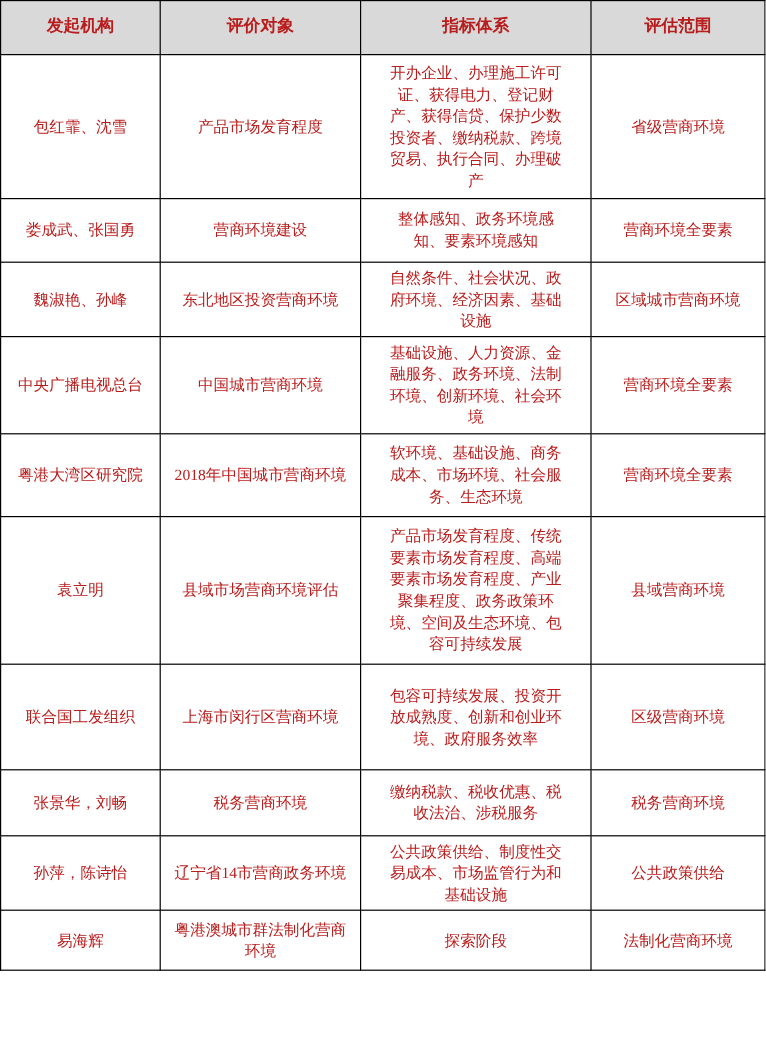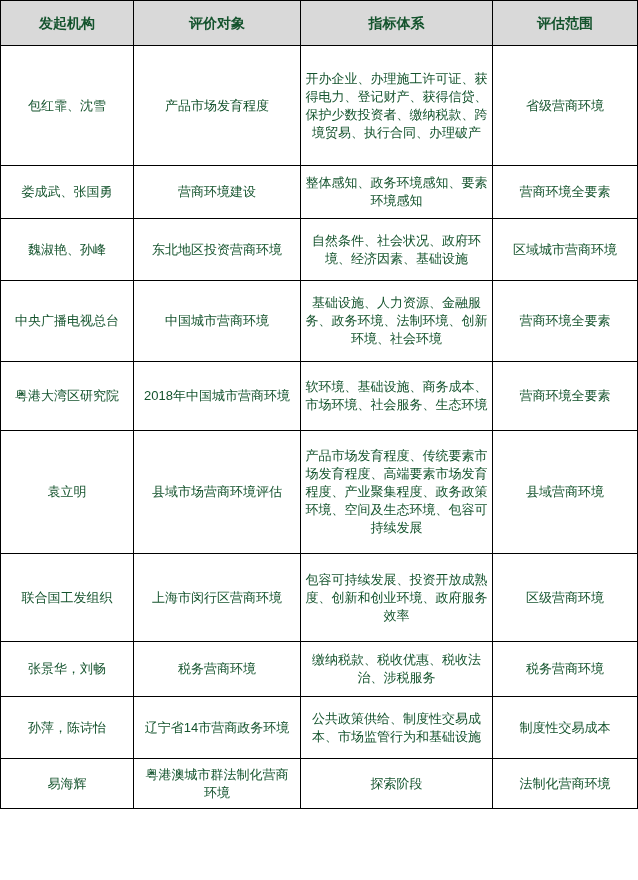--- a/index.html
+++ b/index.html
@@ -2,39 +2,39 @@
 <html><head>
   <meta charset="utf-8">
   <style>
     html, body { margin: 0; padding: 0; background: #ffffff; }
     body { width: 638px; height: 880px; overflow: hidden; }
     table {
       border-collapse: collapse;
       table-layout: fixed;
       width: 637px;
       margin: 0;
-      font-family: Liberation Sans, sans-serif;
+      font-family: Liberation Serif, serif;
       font-size: 13px;
-      color: #14532d;
+      color: #b91c1c;
     }
     td, th {
       border: 1px solid #000;
       text-align: center;
       vertical-align: middle;
       padding: 0 6px;
       line-height: 18px;
       word-break: break-all;
     }
     th {
       background: #d9d9d9;
       font-weight: bold;
       font-size: 14px;
       height: 44px;
     }
-    td.ind { padding: 0 3px; }
+    td.ind { padding: 0 21px; }
   </style>
 </head>
 <body>
 
 <table>
   <colgroup>
     <col style="width:133px">
     <col style="width:167px">
     <col style="width:192px">
     <col style="width:145px">
@@ -93,21 +93,21 @@
     <tr style="height:55px">
       <td>张景华，刘畅</td>
       <td>税务营商环境</td>
       <td class="ind">缴纳税款、税收优惠、税收法治、涉税服务</td>
       <td>税务营商环境</td>
     </tr>
     <tr style="height:62px">
       <td>孙萍，陈诗怡</td>
       <td>辽宁省14市营商政务环境</td>
       <td class="ind">公共政策供给、制度性交易成本、市场监管行为和基础设施</td>
-      <td>制度性交易成本</td>
+      <td>公共政策供给</td>
     </tr>
     <tr style="height:50px">
       <td>易海辉</td>
       <td>粤港澳城市群法制化营商环境</td>
       <td class="ind">探索阶段</td>
       <td>法制化营商环境</td>
     </tr>
   </tbody>
 </table>
 

